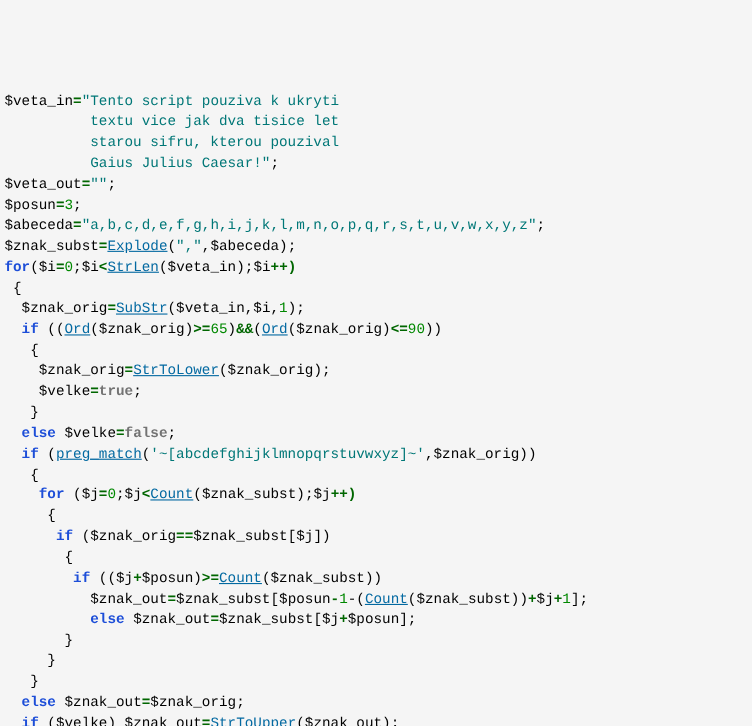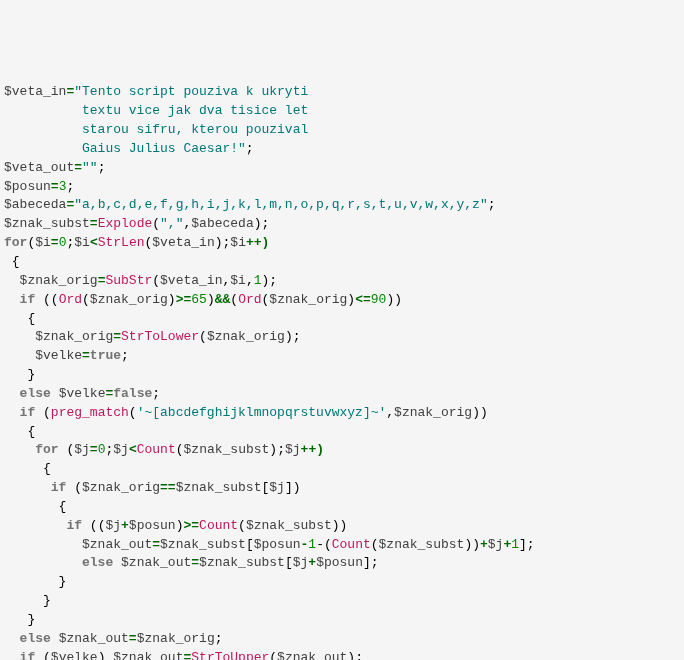--- a/index.html
+++ b/index.html
@@ -7,25 +7,25 @@
       background: #f5f5f5;
       font-family: "Courier New", Courier, monospace;
       font-size: 13px;
       line-height: 1.45;
       color: #000;
       padding: 8px 4px;
       white-space: pre;
       width: 684px;
     }
     .code-container { display: block; }
-    .k { color: #737373; font-weight: bold; }   
-    .v { color: #404040; }                      
+    .k { color: #1d4ed8; font-weight: bold; }   
+    .v { color: #000000; }                      
     .s { color: #007777; }                      
     .n { color: #008800; }                      
-    .f { color: #be185d; }                      
+    .f { color: #0369a1; text-decoration: underline; }                      
     .op { color: #006600; font-weight: bold; }  
     .p { color: #000; }                         
     .b { color: #737373; font-weight: bold; }   
     .line { display: block; }
   </style>
 </head>
 <body>
 
 
 

